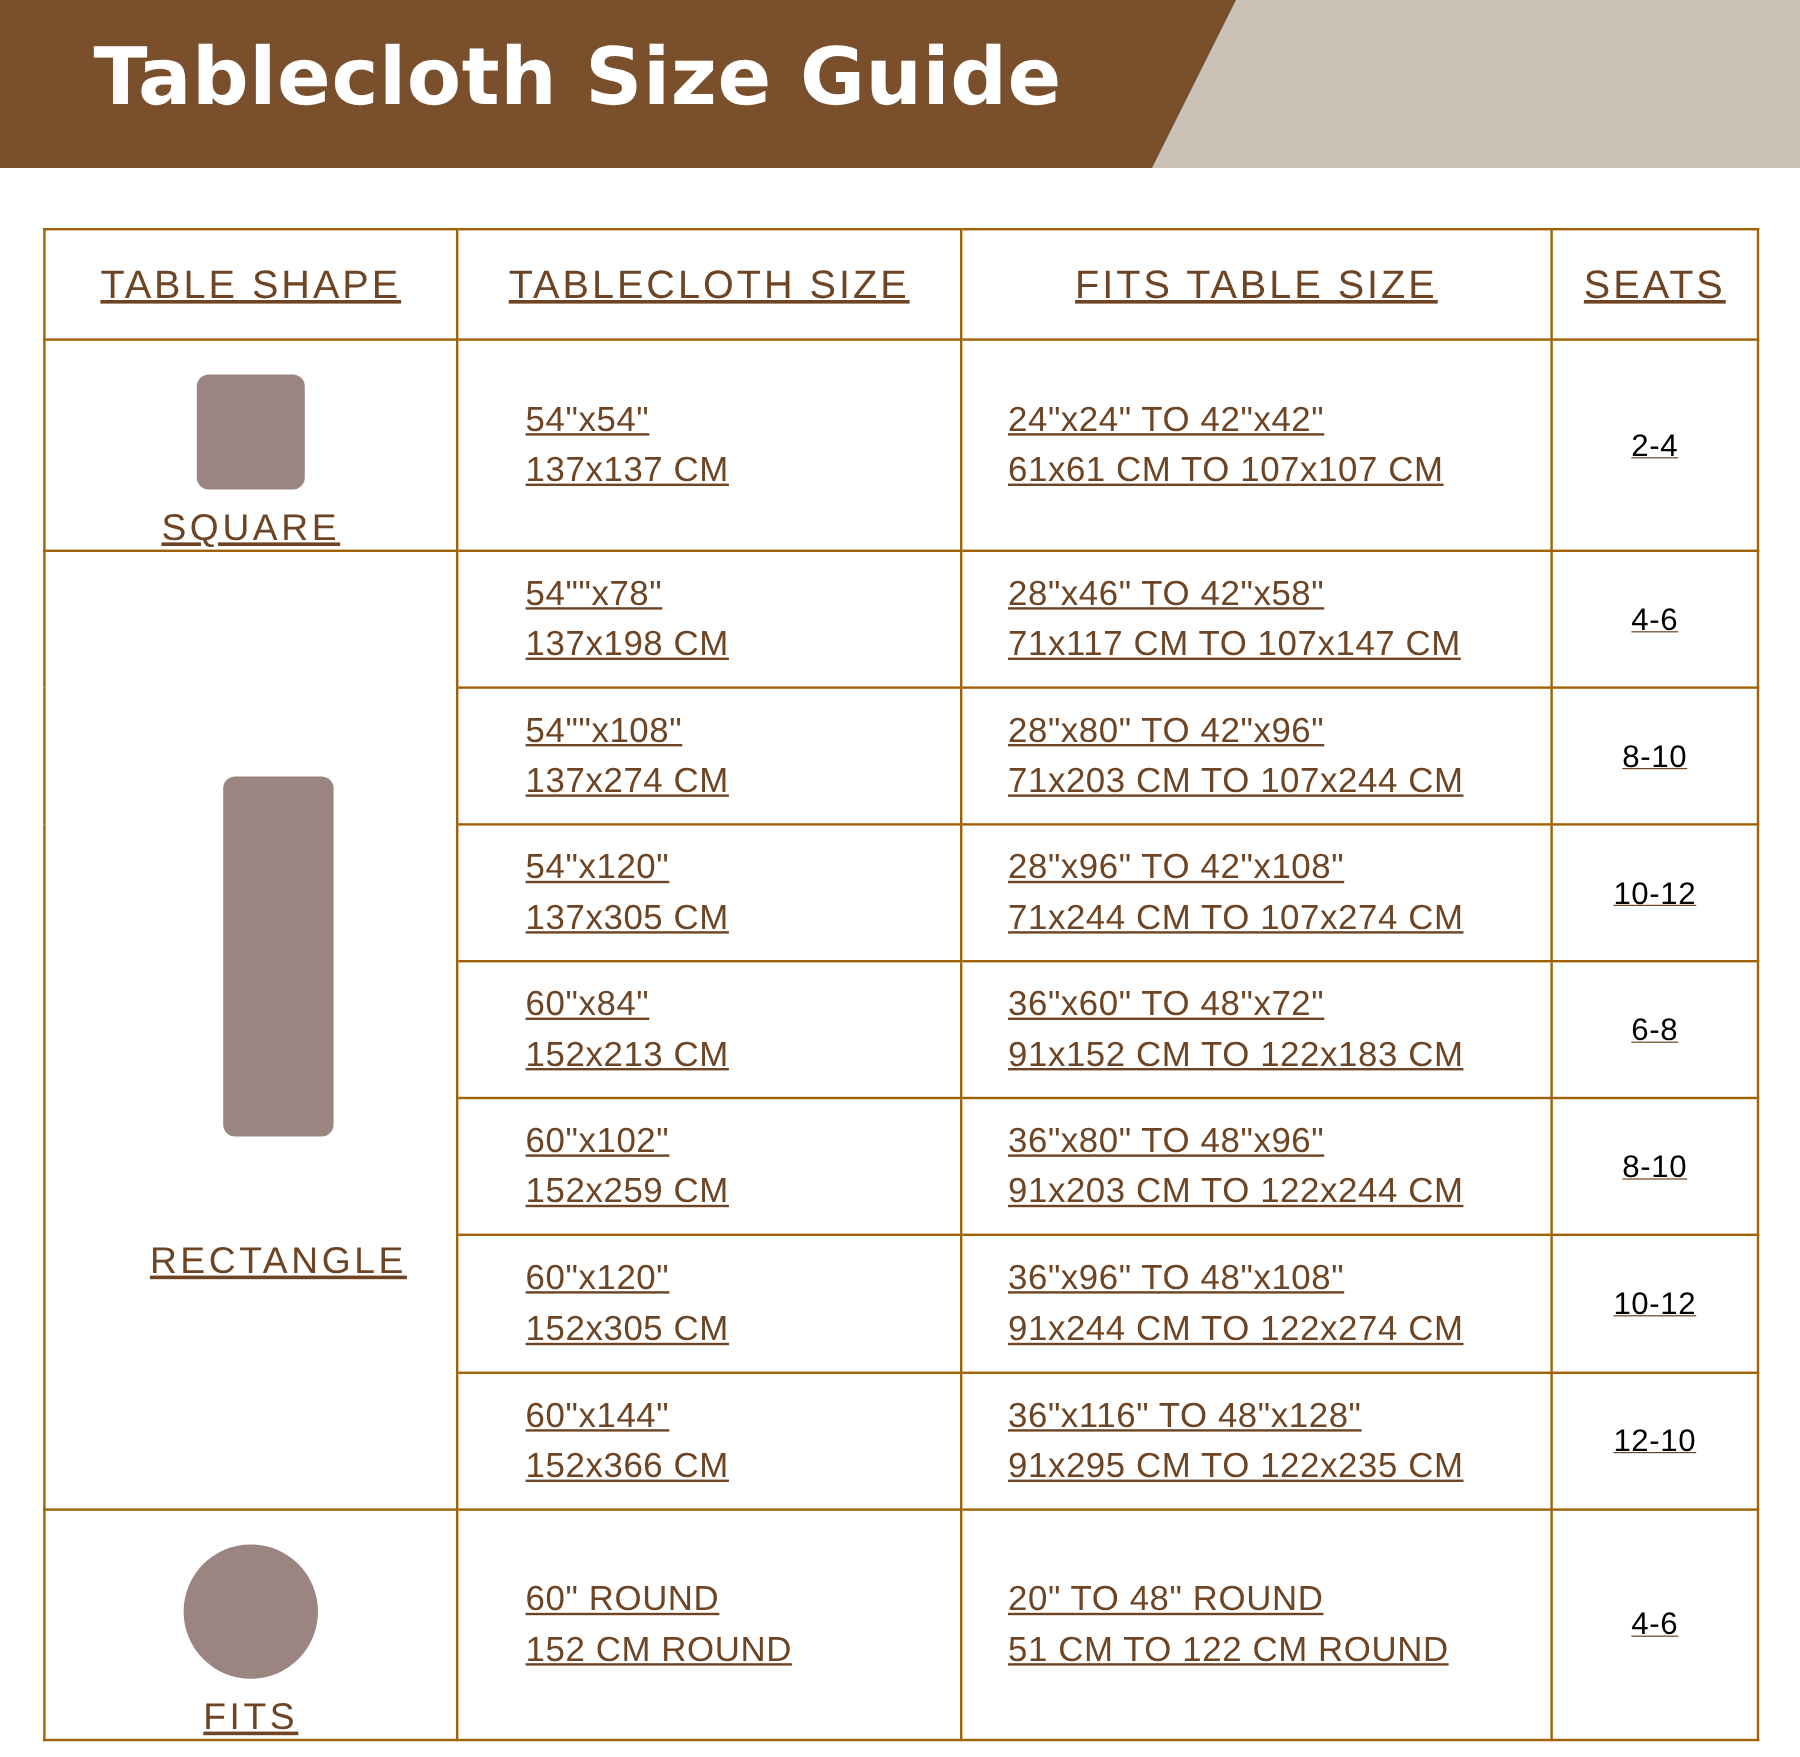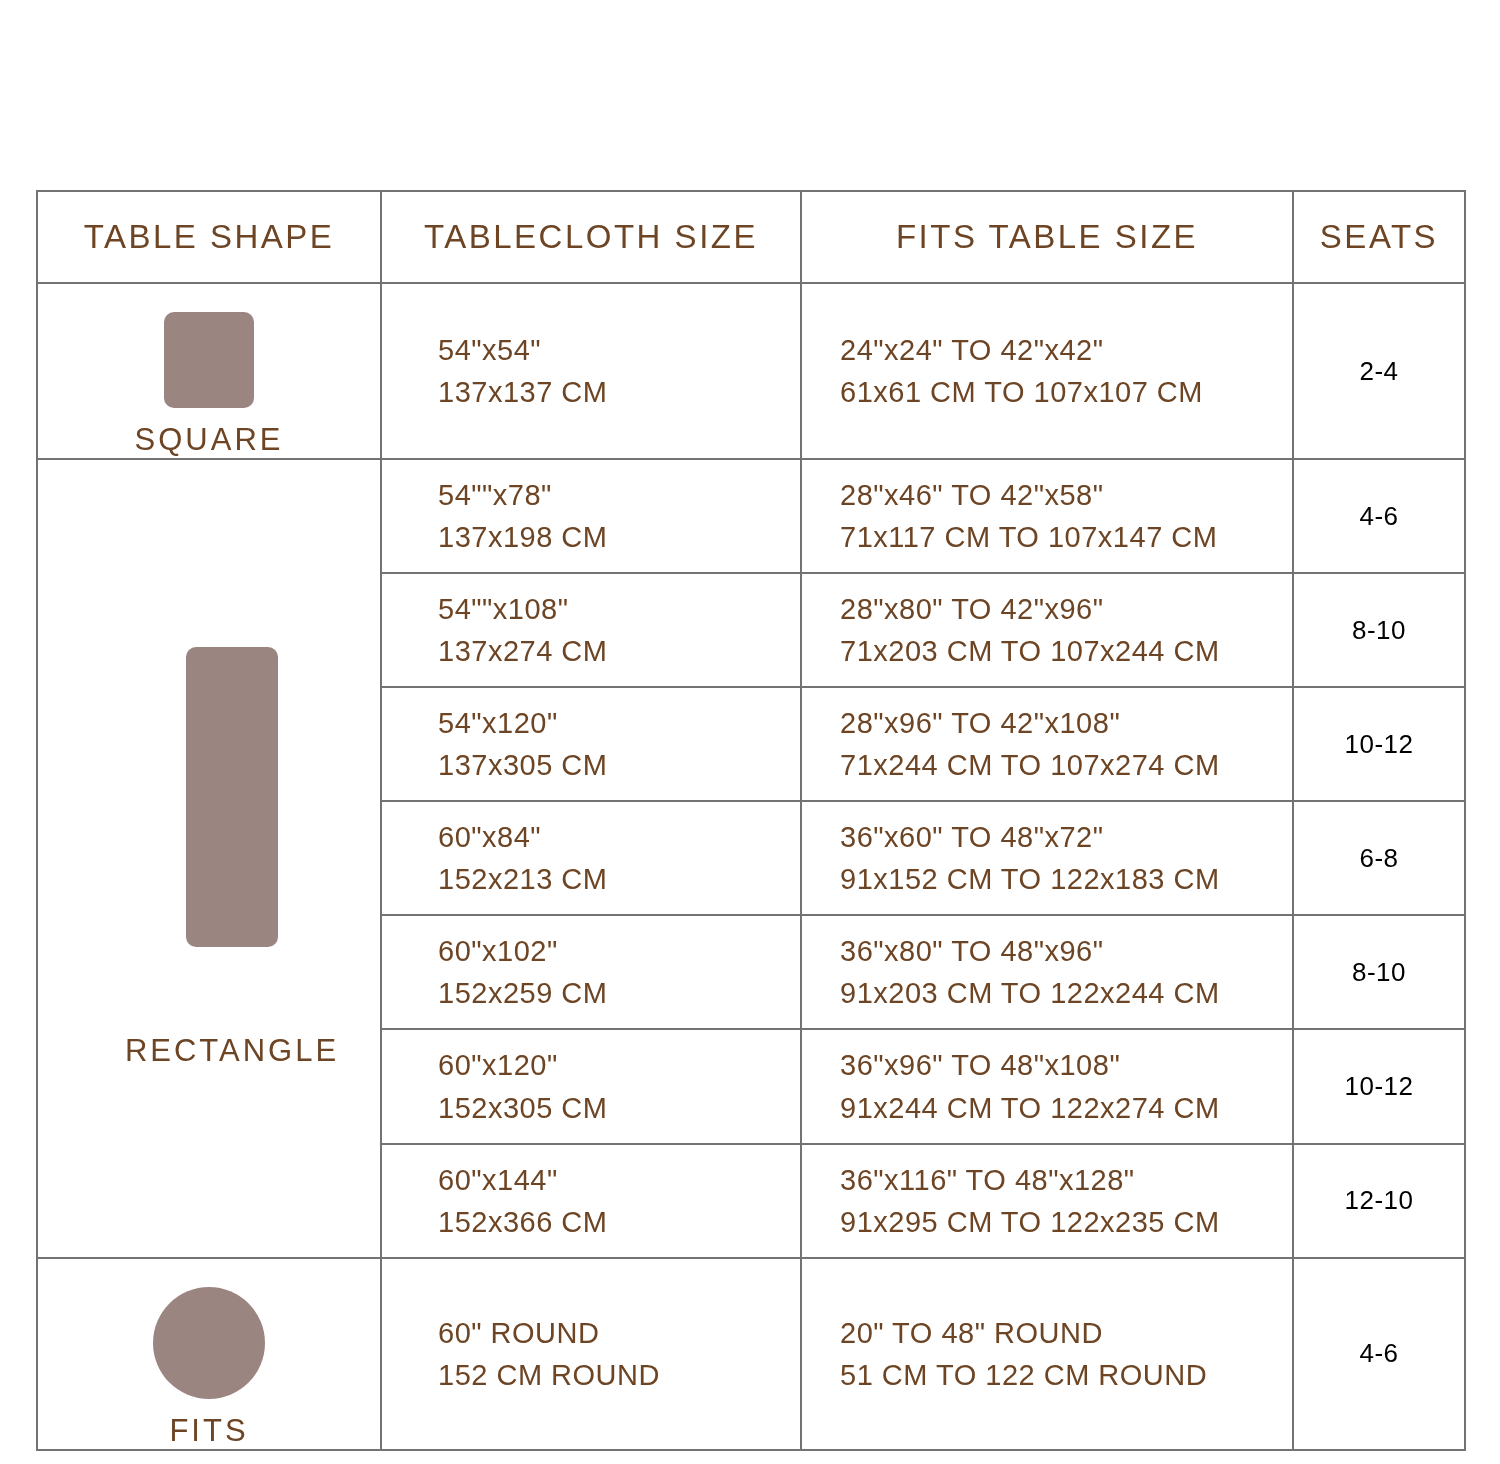--- a/index.html
+++ b/index.html
@@ -56,25 +56,26 @@
     left: 36px;
     width: 1428px;
   }
 
   table.size-guide {
     border-collapse: collapse;
     width: 1428px;
     table-layout: fixed;
   }
   table.size-guide td, table.size-guide th {
-    border: 2px solid #737373;
+    border: 2px solid #a16207;
     color: #6d4524;
     text-align: center;
     vertical-align: middle;
     padding: 0;
+    text-decoration: underline;
   }
 
   th.col-head {
     height: 92px;
     font-size: 33px;
     font-weight: normal;
     letter-spacing: 2.5px;
     color: #6d4524;
     font-family: "Liberation Sans", sans-serif;
   }
@@ -144,20 +145,24 @@
     justify-content: center;
     gap: 86px;
     padding-left: 46px;
   }
 </style>
 </head>
 <body>
 
 <div class="page">
 
+  <div class="header">
+    <div class="header-shape"></div>
+    <div class="header-title">Tablecloth Size Guide</div>
+  </div>
 
   <div class="table-wrap">
     <table class="size-guide">
       <colgroup>
         <col class="c-shape">
         <col class="c-size">
         <col class="c-fits">
         <col class="c-seats">
       </colgroup>
       <thead>

